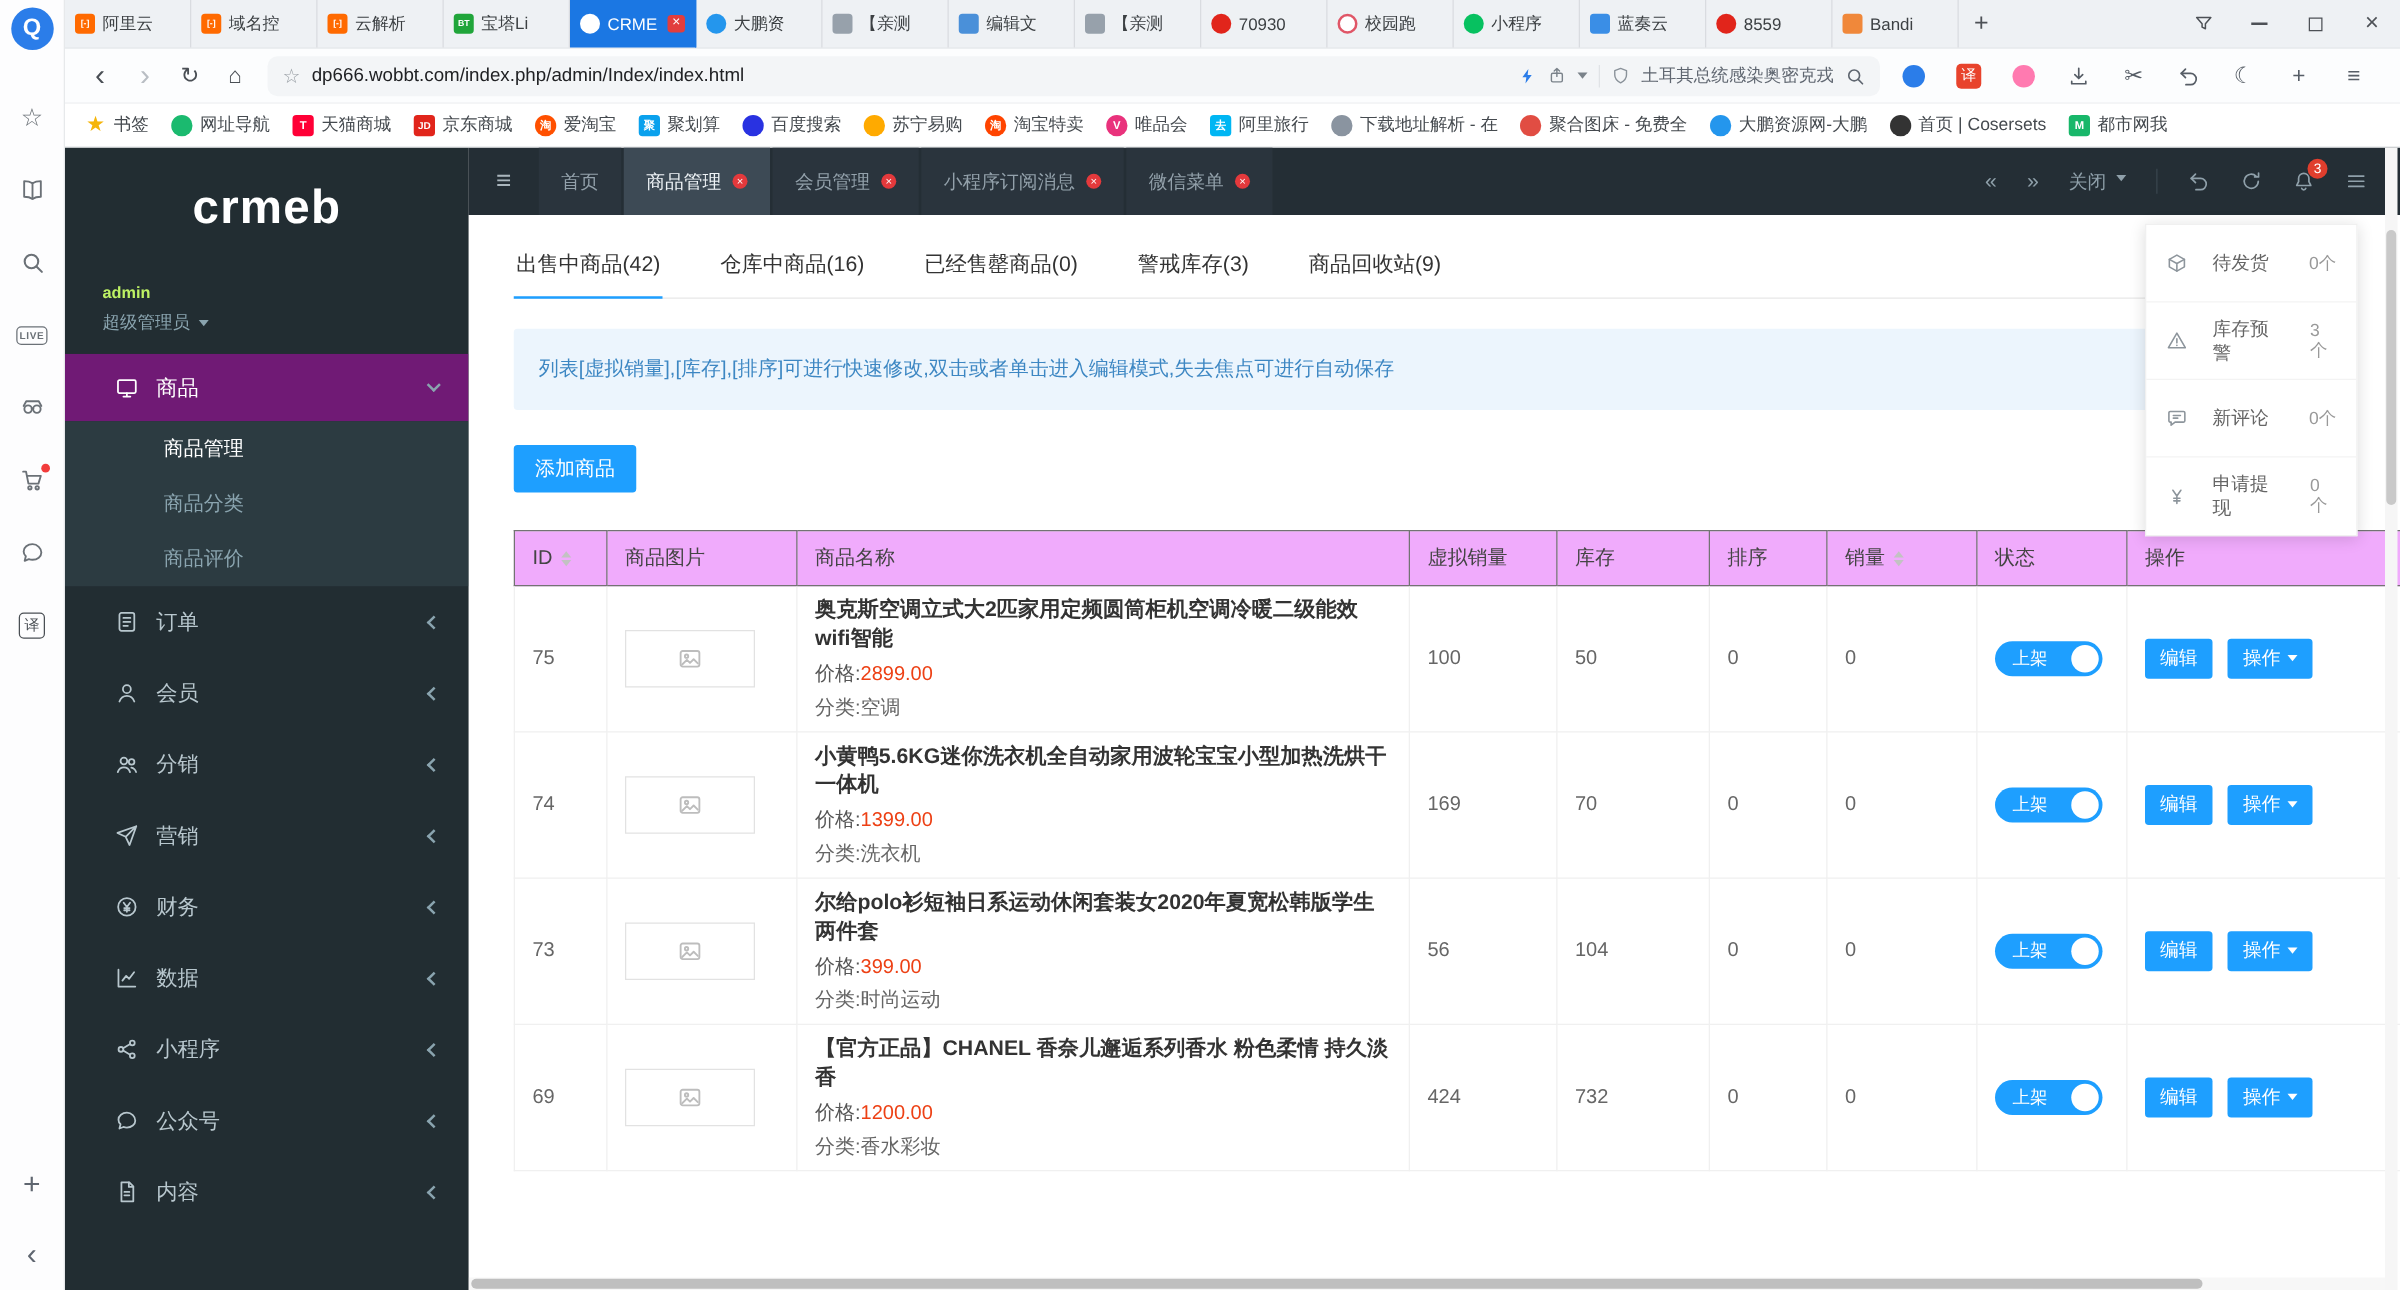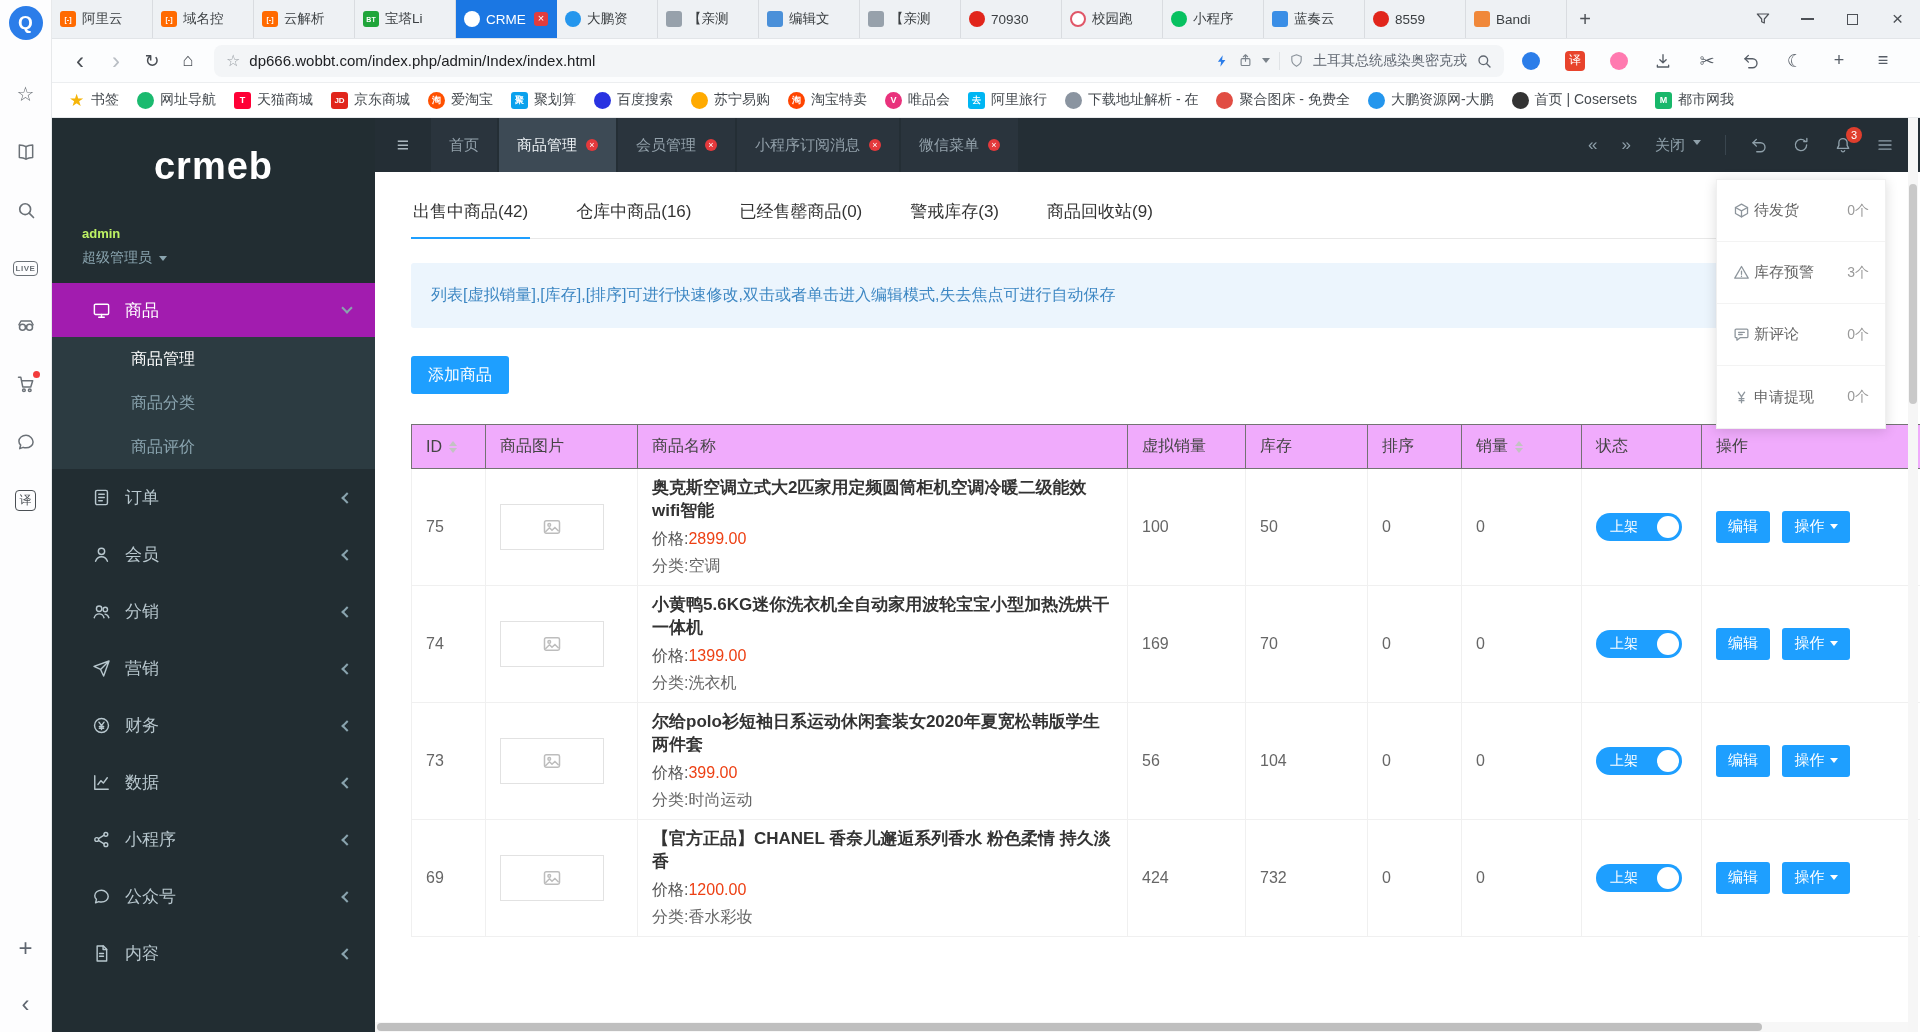--- a/index.html
+++ b/index.html
@@ -108,21 +108,21 @@
   .user-role { margin-top:8px; font-size:14px; color:#8aa4af; display:flex; align-items:center; gap:7px; }
   .role-caret { width:0; height:0; border:4px solid transparent; border-top:5px solid #8aa4af; margin-top:4px; }
   .menu { flex:1; overflow:hidden; }
   .mitem { height:54px; display:flex; align-items:center; gap:14px; padding:0 24px 0 40px; font-size:17px; color:#b8c7ce; }
   .menu-rest .mitem { height:57px; }
   .mitem svg { width:19px; height:19px; flex:none; }
   .mitem .chev { margin-left:auto; }
   .chev { width:8px; height:8px; border-left:2px solid #8aa4af; border-bottom:2px solid #8aa4af; }
   .chev.left { transform:rotate(45deg); }
   .chev.down { transform:rotate(-45deg); margin-top:-4px; }
-  .mitem.active { background:#a21caf; color:#fff; }
+  .mitem.active { background:#701a75; color:#fff; }
   .submenu { background:#2c3b41; }
   .sitem { height:44px; display:flex; align-items:center; padding-left:79px; font-size:16px; color:#8aa4af; }
   .sitem.i-0 { color:#fff; }
 
   
   .maincol { flex:1; min-width:0; display:flex; flex-direction:column; }
 
   
   .tnav { height:54px; flex:none; background:#242e35; display:flex; align-items:stretch; color:#93a1ab; }
   .tnav-burger { width:56px; display:flex; align-items:center; justify-content:center; font-size:21px; color:#aab6bd; }
@@ -173,21 +173,21 @@
   .pprice { margin-top:6px; color:#555; }
   .pprice .red { color:#ed4014; }
   .pcat { margin-top:6px; color:#666; }
   .toggle { width:86px; height:28px; border-radius:14px; background:#1E9FFF; color:#fff; font-size:14px; display:flex; align-items:center; padding-left:14px; position:relative; }
   .knob { position:absolute; right:3px; top:3px; width:22px; height:22px; border-radius:50%; background:#fff; }
   .opbtn { height:32px; padding:0 12px; border:none; border-radius:3px; background:#1E9FFF; color:#fff; font-size:15px; display:inline-flex; align-items:center; gap:6px; margin-right:8px; }
   .caret-w { width:0; height:0; border:4px solid transparent; border-top:5px solid #fff; margin-top:4px; }
 
   
   .notice-panel { position:absolute; top:61px; right:34px; width:170px; background:#fff; border:1px solid #f0f0f0; box-shadow:0 2px 12px rgba(0,0,0,.14); z-index:20; }
-  .nrow { height:62px; display:flex; align-items:center; gap:4px; padding:0 16px; border-bottom:1px solid #f3f3f3; font-size:15px; color:#666; }
+  .nrow { height:62px; display:flex; align-items:center; gap:20px; padding:0 16px; border-bottom:1px solid #f3f3f3; font-size:15px; color:#666; }
   .nrow:last-child { border-bottom:none; }
   .nrow svg { width:17px; height:17px; color:#8d959c; flex:none; }
   .ncount { margin-left:auto; color:#999; font-size:14px; }
 
   
   .vscroll { position:absolute; top:0; right:2px; bottom:0; width:10px; background:#f6f6f6; z-index:30; }
   .vthumb { position:absolute; top:66px; left:1px; width:8px; height:220px; border-radius:4px; background:#c9c9c9; }
   .hscroll { position:absolute; left:0; right:12px; bottom:0; height:10px; background:#f7f7f7; }
   .hthumb { position:absolute; left:2px; top:1px; height:8px; width:1385px; border-radius:4px; background:#bfbfbf; }
 </style>

